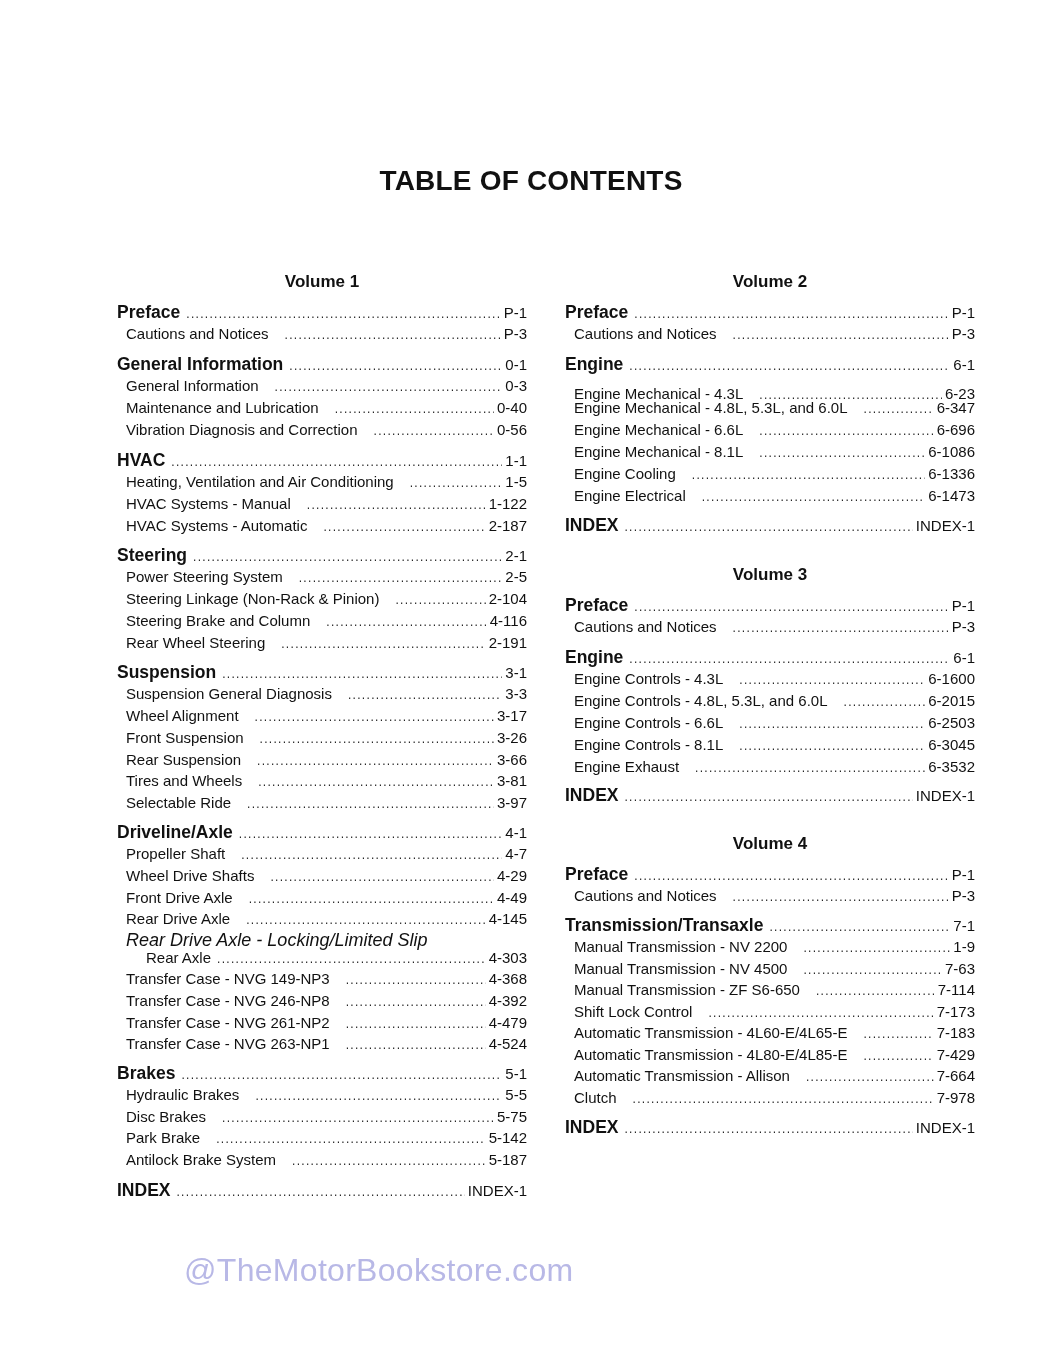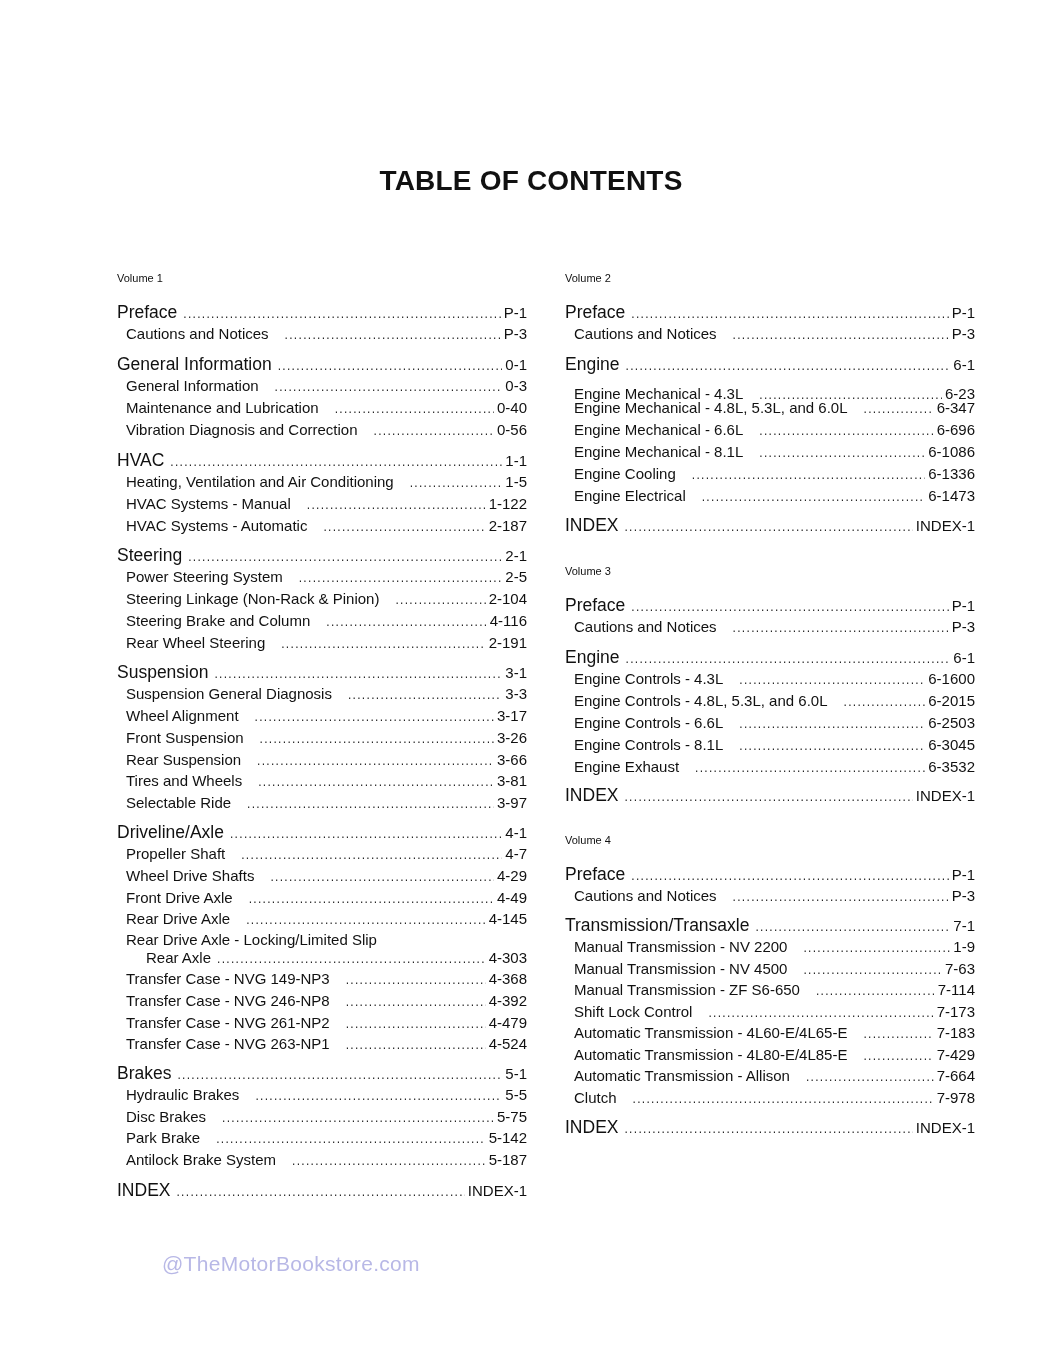--- a/index.html
+++ b/index.html
@@ -3,39 +3,39 @@
   <meta charset="utf-8">
   <style>
     html, body { margin: 0; padding: 0; background: #ffffff; }
     body { width: 1050px; height: 1359px; position: relative; overflow: hidden;
            font-family: "Liberation Sans", sans-serif; color: #111111; }
     .title { position: absolute; left: 0; width: 1062px; top: 165px; text-align: center;
              font-size: 28px; font-weight: bold; letter-spacing: 0.2px; }
     .col { position: absolute; top: 0; }
     .col-left { left: 117px; width: 410px; }
     .col-right { left: 565px; width: 410px; }
-    .vol-title { position: absolute; left: 0; width: 100%; 
-                 font-size: 11px; font-weight: normal; }
+    .vol-title { position: absolute; left: 0; width: 100%; text-align: center;
+                 font-size: 17px; font-weight: bold; }
     .row { position: absolute; left: 0; width: 100%; display: flex; align-items: baseline;
            white-space: nowrap; line-height: 20px; }
-    .row.h1 .label { font-size: 17.5px; font-weight: normal; }
+    .row.h1 .label { font-size: 17.5px; font-weight: bold; }
     .row.h1 .page { font-size: 15px; }
     .row.h2 { padding-left: 9px; box-sizing: border-box; }
     .row.h2 .label, .row.h2 .page { font-size: 15px; }
     .row.h2-cont { padding-left: 29px; box-sizing: border-box; }
     .row.h2-cont .label, .row.h2-cont .page { font-size: 15px; }
     .row.plain { padding-left: 9px; box-sizing: border-box; }
-    .row.plain .label { font-size: 15px; }
+    .row.plain .label { font-size: 18px; font-style: italic; }
     .label { flex: 0 0 auto; }
     .leader { flex: 1 1 auto; overflow: hidden; margin: 0 3px 0 6px; font-size: 12px;
               letter-spacing: 1.3px; color: #222; }
     .leader::before { content: "......................................................................................................................................................................"; }
     .row.h2 .leader { margin-left: 16px; }
     .page { flex: 0 0 auto; }
-    .watermark { position: absolute; left: 162px; top: 1252px; font-size: 21px;
+    .watermark { position: absolute; left: 184px; top: 1252px; font-size: 32px;
                  color: #b8b8e6; letter-spacing: 0.3px; }
   </style>
 </head>
 <body>
 
 <div class="title">TABLE OF CONTENTS</div>
 
 <div class="col col-left">
   <div class="vol-title" style="top:272px">Volume 1</div>
 

